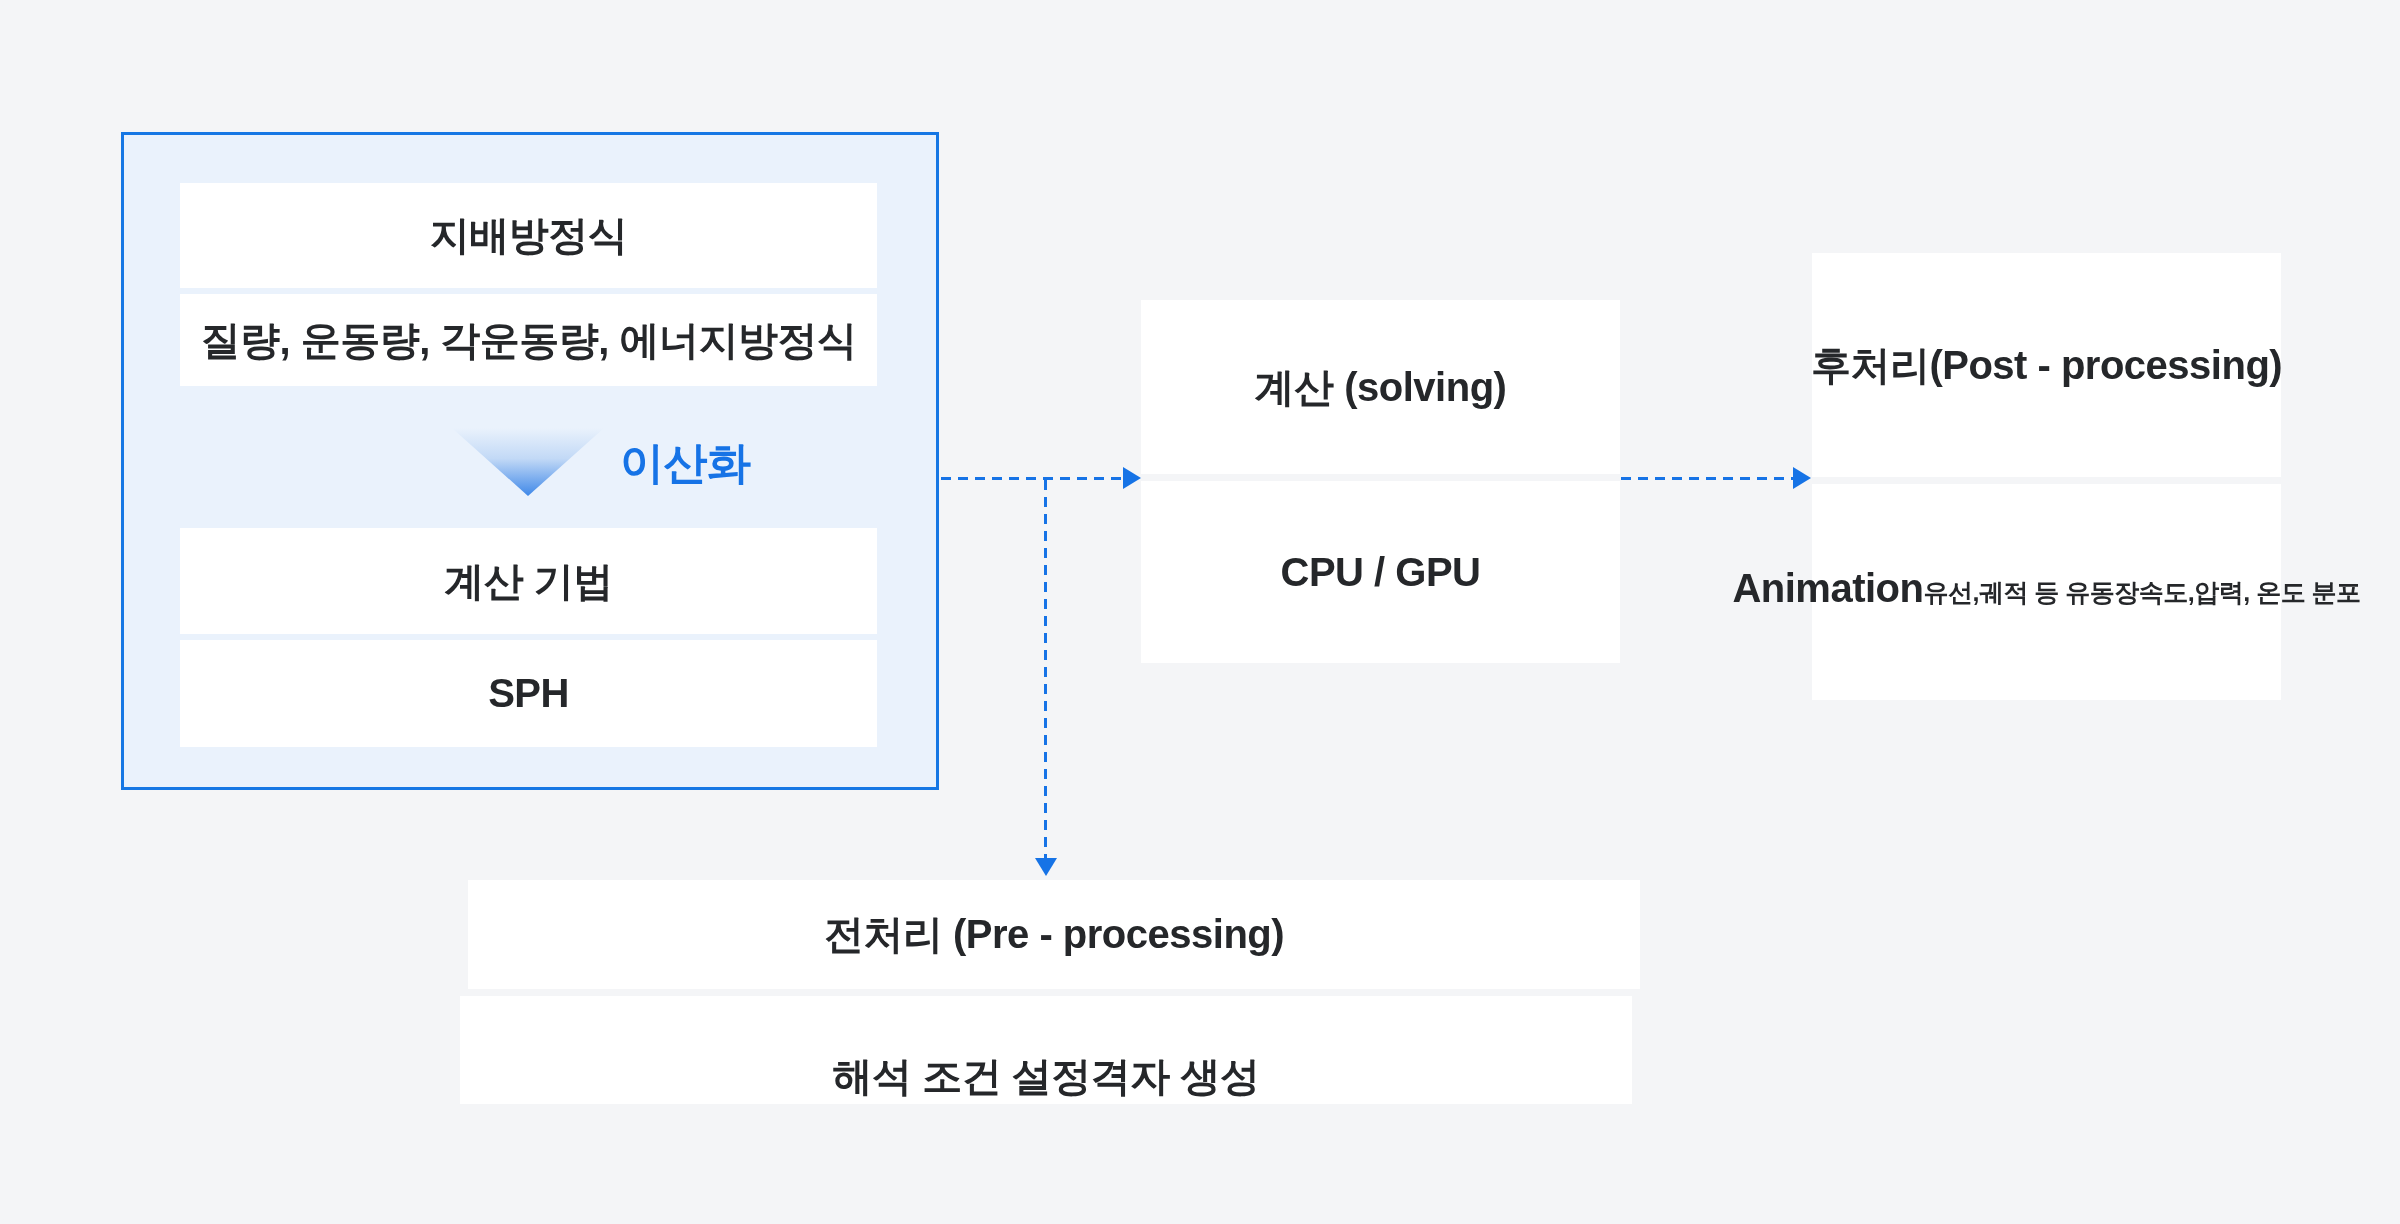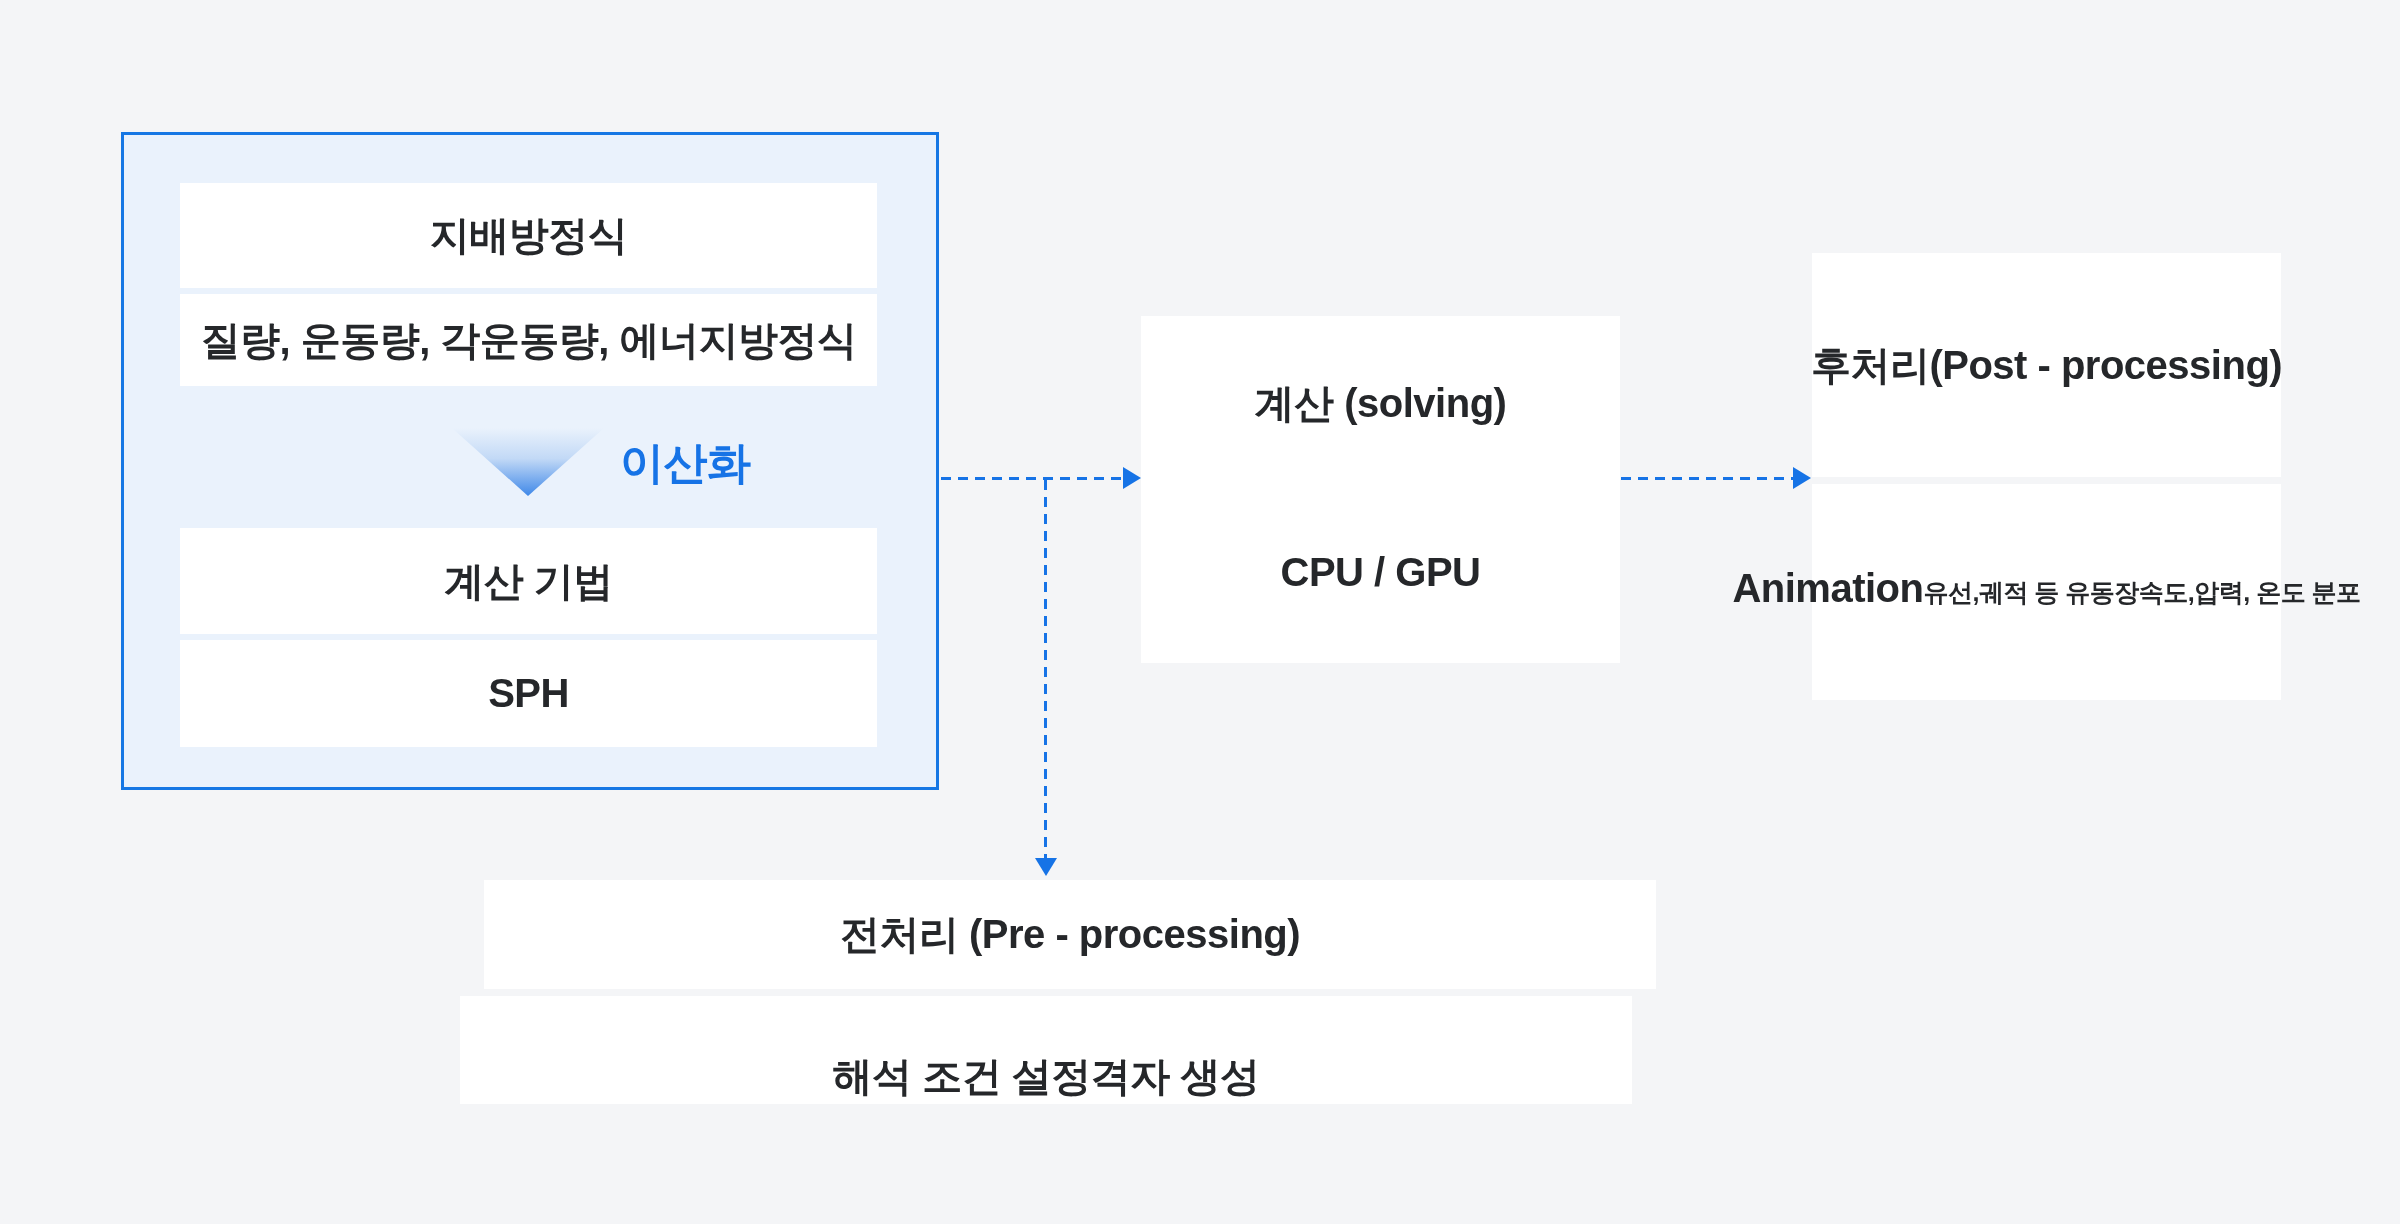--- a/index.html
+++ b/index.html
@@ -48,25 +48,25 @@
     font-size:44px; font-weight:700; color:#1673e6;
     letter-spacing:-0.5px; white-space:nowrap;
   }
   
   .cell {
     position:absolute; background:#ffffff;
     display:flex; 
     align-items:center; justify-content:center;
     text-align:center;
   }
-  .cell-solving-title { left:1141px; top:316px; width:479px; height:174px; }
+  .cell-solving-title { left:1141px; top:300px; width:479px; height:174px; }
   .cell-solving-detail{ left:1141px; top:481px; width:479px; height:182px; }
   .cell-post-title    { left:1812px; top:253px; width:469px; height:224px; }
   .cell-post-detail   { left:1812px; top:484px; width:469px; height:216px; }
-  .cell-pre-title     { left:484px;  top:880px; width:1172px; height:109px; }
+  .cell-pre-title     { left:468px;  top:880px; width:1172px; height:109px; }
   .cell-pre-detail    { left:460px;  top:996px; width:1172px; height:108px;align-items:flex-end; }
   .two-line { line-height:52px; }
   .detail-line {
     font-size:25px; font-weight:700; color:#25272a;
     letter-spacing:-0.5px; line-height:50px; white-space:nowrap;
   }
   .post-heading { margin-bottom:8px; }
   
   .dash-h {
     position:absolute; height:3px;

